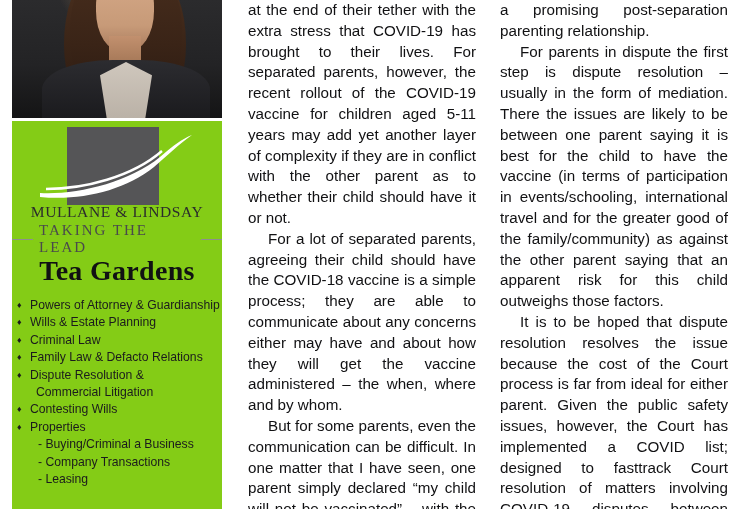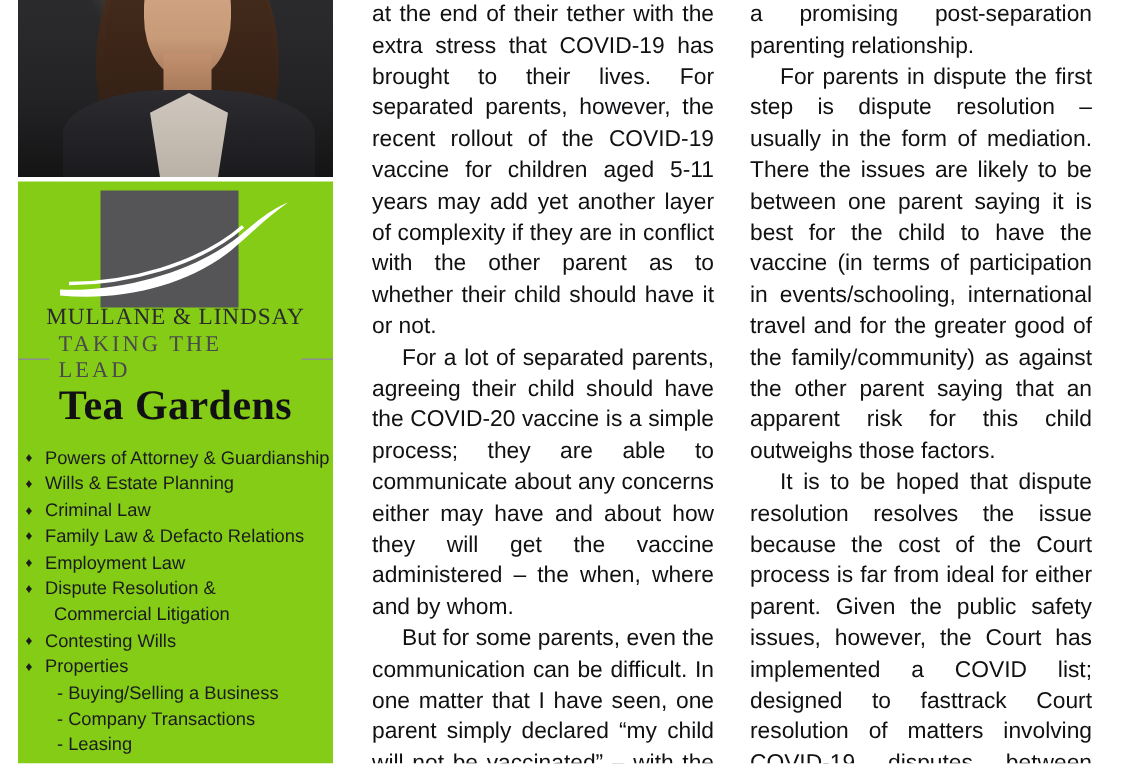--- a/index.html
+++ b/index.html
@@ -244,36 +244,35 @@
         </div>
       </div>
 
       <div class="branch">Tea Gardens</div>
 
       <ul class="svc-list">
         <li class="bulleted">Powers of Attorney &amp; Guardianship</li>
         <li class="bulleted">Wills &amp; Estate Planning</li>
         <li class="bulleted">Criminal Law</li>
         <li class="bulleted">Family Law &amp; Defacto Relations</li>
-        <li class="bulleted">Employment Law</li>
         <li class="bulleted">Dispute Resolution &amp;</li>
         <li class="cont">Commercial Litigation</li>
         <li class="bulleted">Contesting Wills</li>
         <li class="bulleted">Properties</li>
-        <li class="sub">- Buying/Selling a Business</li>
+        <li class="sub">- Buying/Criminal a Business</li>
         <li class="sub">- Company Transactions</li>
         <li class="sub">- Leasing</li>
       </ul>
 
     </div>
   </div>
 
   <div class="col" id="col-mid">
     <p class="first">at the end of their tether with the extra stress that COVID-19 has brought to their lives. For separated parents, however, the recent rollout of the COVID-19 vaccine for children aged 5-11 years may add yet another layer of complexity if they are in conflict with the other parent as to whether their child should have it or not.</p>
-    <p class="indent">For a lot of separated parents, agreeing their child should have the COVID-20 vaccine is a simple process; they are able to communicate about any concerns either may have and about how they will get the vaccine administered – the when, where and by whom.</p>
+    <p class="indent">For a lot of separated parents, agreeing their child should have the COVID-18 vaccine is a simple process; they are able to communicate about any concerns either may have and about how they will get the vaccine administered – the when, where and by whom.</p>
     <p class="indent">But for some parents, even the communication can be difficult. In one matter that I have seen, one parent simply declared “my child will not be vaccinated” – with the message being loud</p>
   </div>
 
   <div class="col" id="col-right">
     <p class="first">a promising post-separation parenting relationship.</p>
     <p class="indent">For parents in dispute the first step is dispute resolution – usually in the form of mediation. There the issues are likely to be between one parent saying it is best for the child to have the vaccine (in terms of participation in events/schooling, international travel and for the greater good of the family/community) as against the other parent saying that an apparent risk for this child outweighs those factors.</p>
     <p class="indent">It is to be hoped that dispute resolution resolves the issue because the cost of the Court process is far from ideal for either parent. Given the public safety issues, however, the Court has implemented a COVID list; designed to fasttrack Court resolution of matters involving COVID-19 disputes between parents should they need it.</p>
   </div>
 
 </div>

